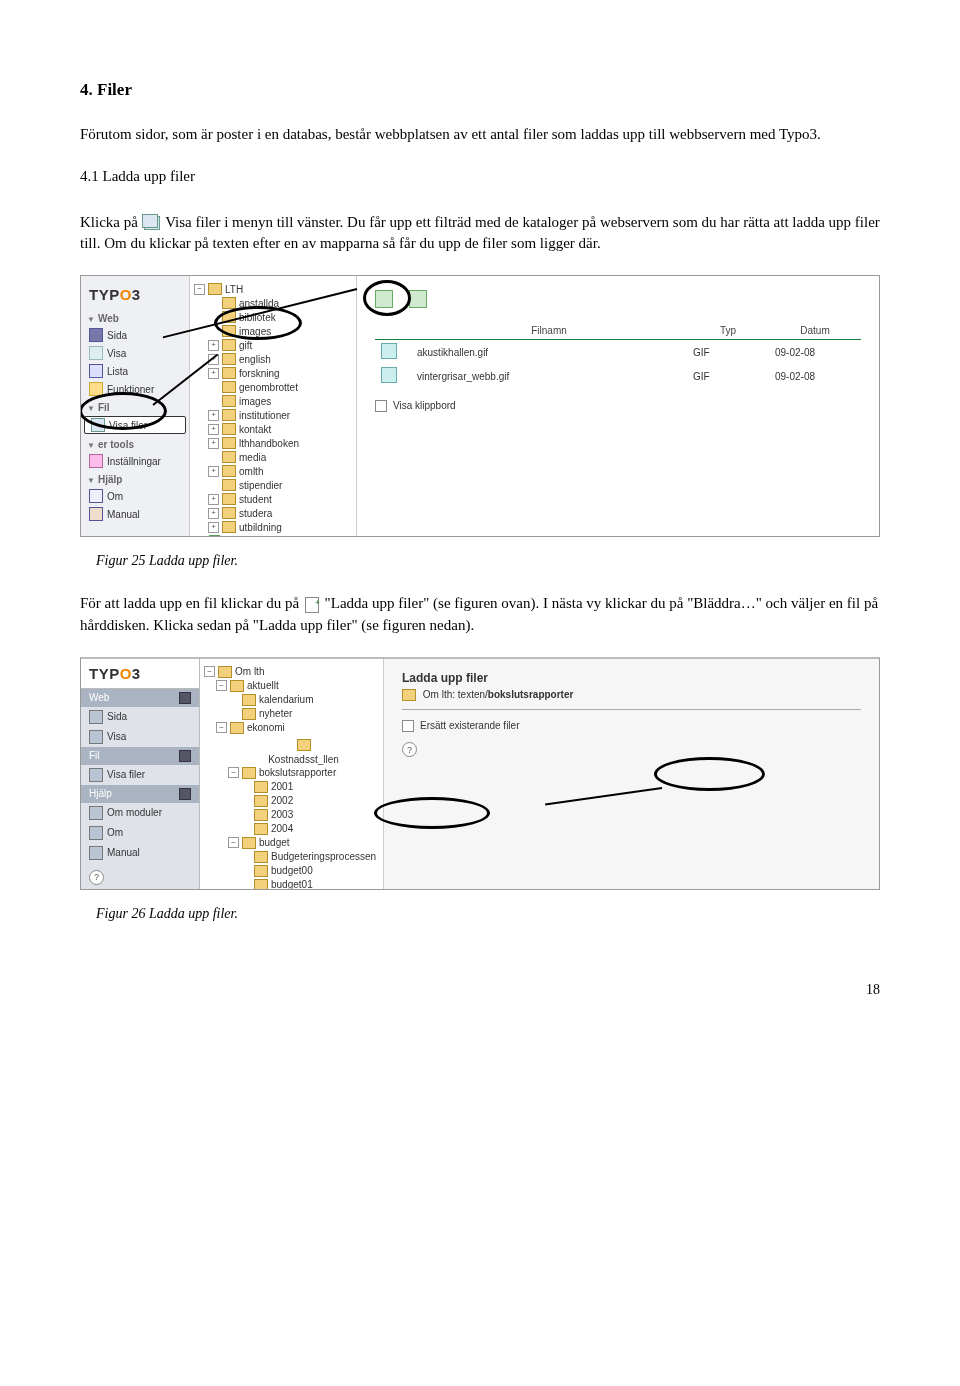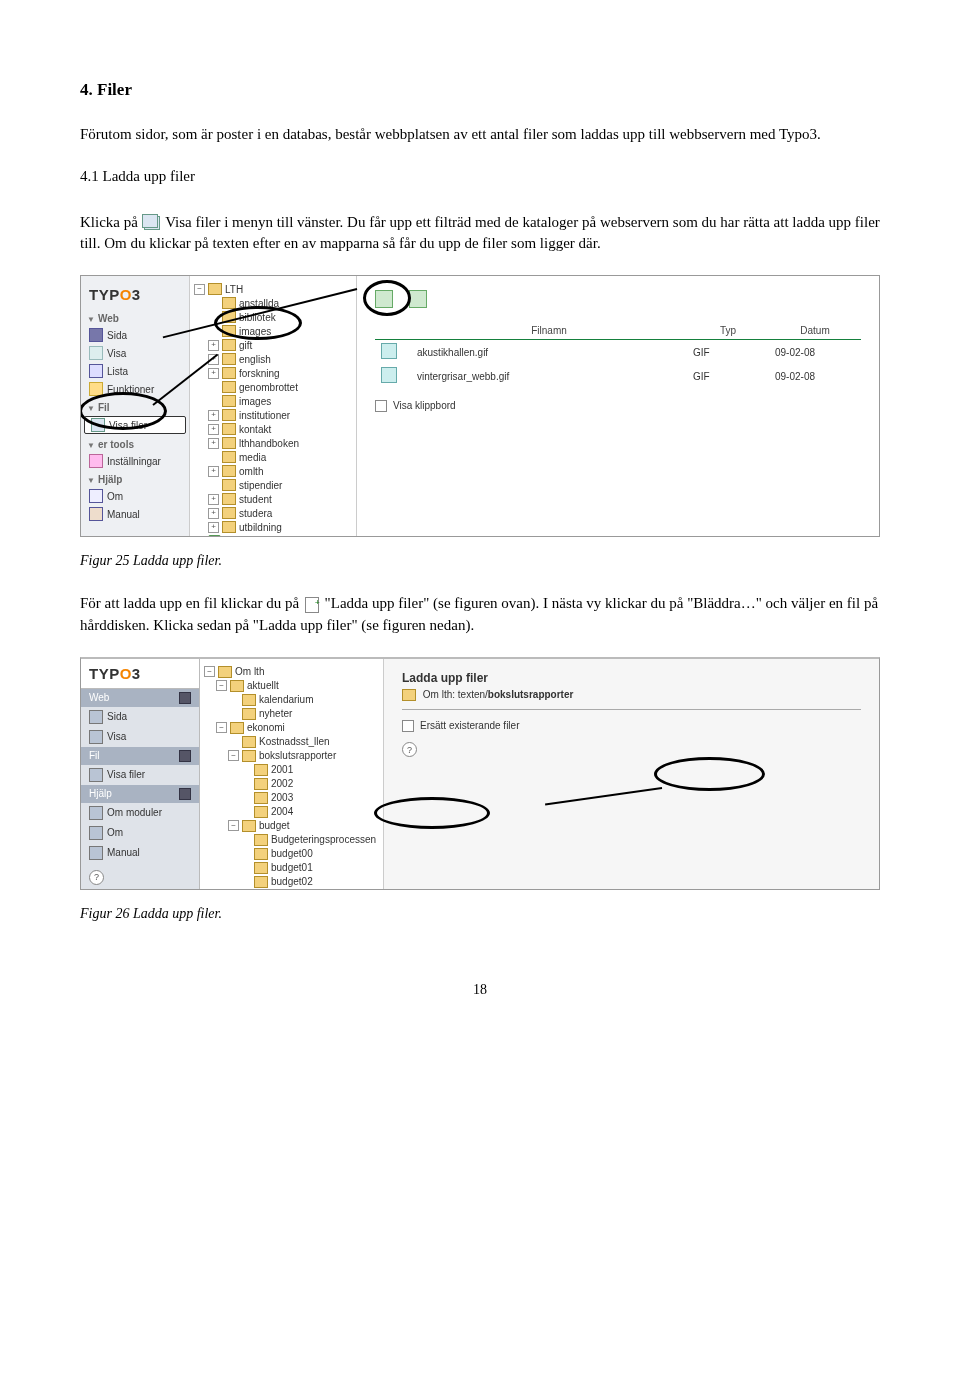--- a/index.html
+++ b/index.html
@@ -17,24 +17,24 @@
     font-weight: bold;
     margin: 0 0 24px 0;
   }
   p {
     margin: 0 0 20px 0;
     line-height: 1.45;
   }
   .caption {
     font-style: italic;
     font-size: 14px;
-    margin: 6px 0 24px 0;
+    margin: 6px 0 24px 16px;
   }
   .page-num {
-    text-align: center;
+    text-align: right;
     margin-top: 60px;
     font-size: 14px;
   }
 
   
   .figure {
     border: 1px solid #999;
     background: #a21caf;
     font-family: Verdana, Arial, sans-serif;
     font-size: 10px;
@@ -636,21 +636,21 @@
         <div class="tree-row" style="padding-left: 24px;">
           <span style="width:11px;display:inline-block"></span>
           <span class="folder-icon"></span>
           <span>nyheter</span>
         </div>
         <div class="tree-row" style="padding-left: 12px;">
           <span class="expander">−</span>
           <span class="folder-icon"></span>
           <span>ekonomi</span>
         </div>
-        <div class="tree-row" style="padding-left: 24px;">
+        <div class="tree-row" style="padding-left: 24px; flex-direction: column;">
           <span style="width:11px;display:inline-block"></span>
           <span class="folder-icon"></span>
           <span>Kostnadsst_llen</span>
         </div>
         <div class="tree-row" style="padding-left: 24px;">
           <span class="expander">−</span>
           <span class="folder-icon"></span>
           <span>bokslutsrapporter</span>
         </div>
         <div class="tree-row" style="padding-left: 36px;">

